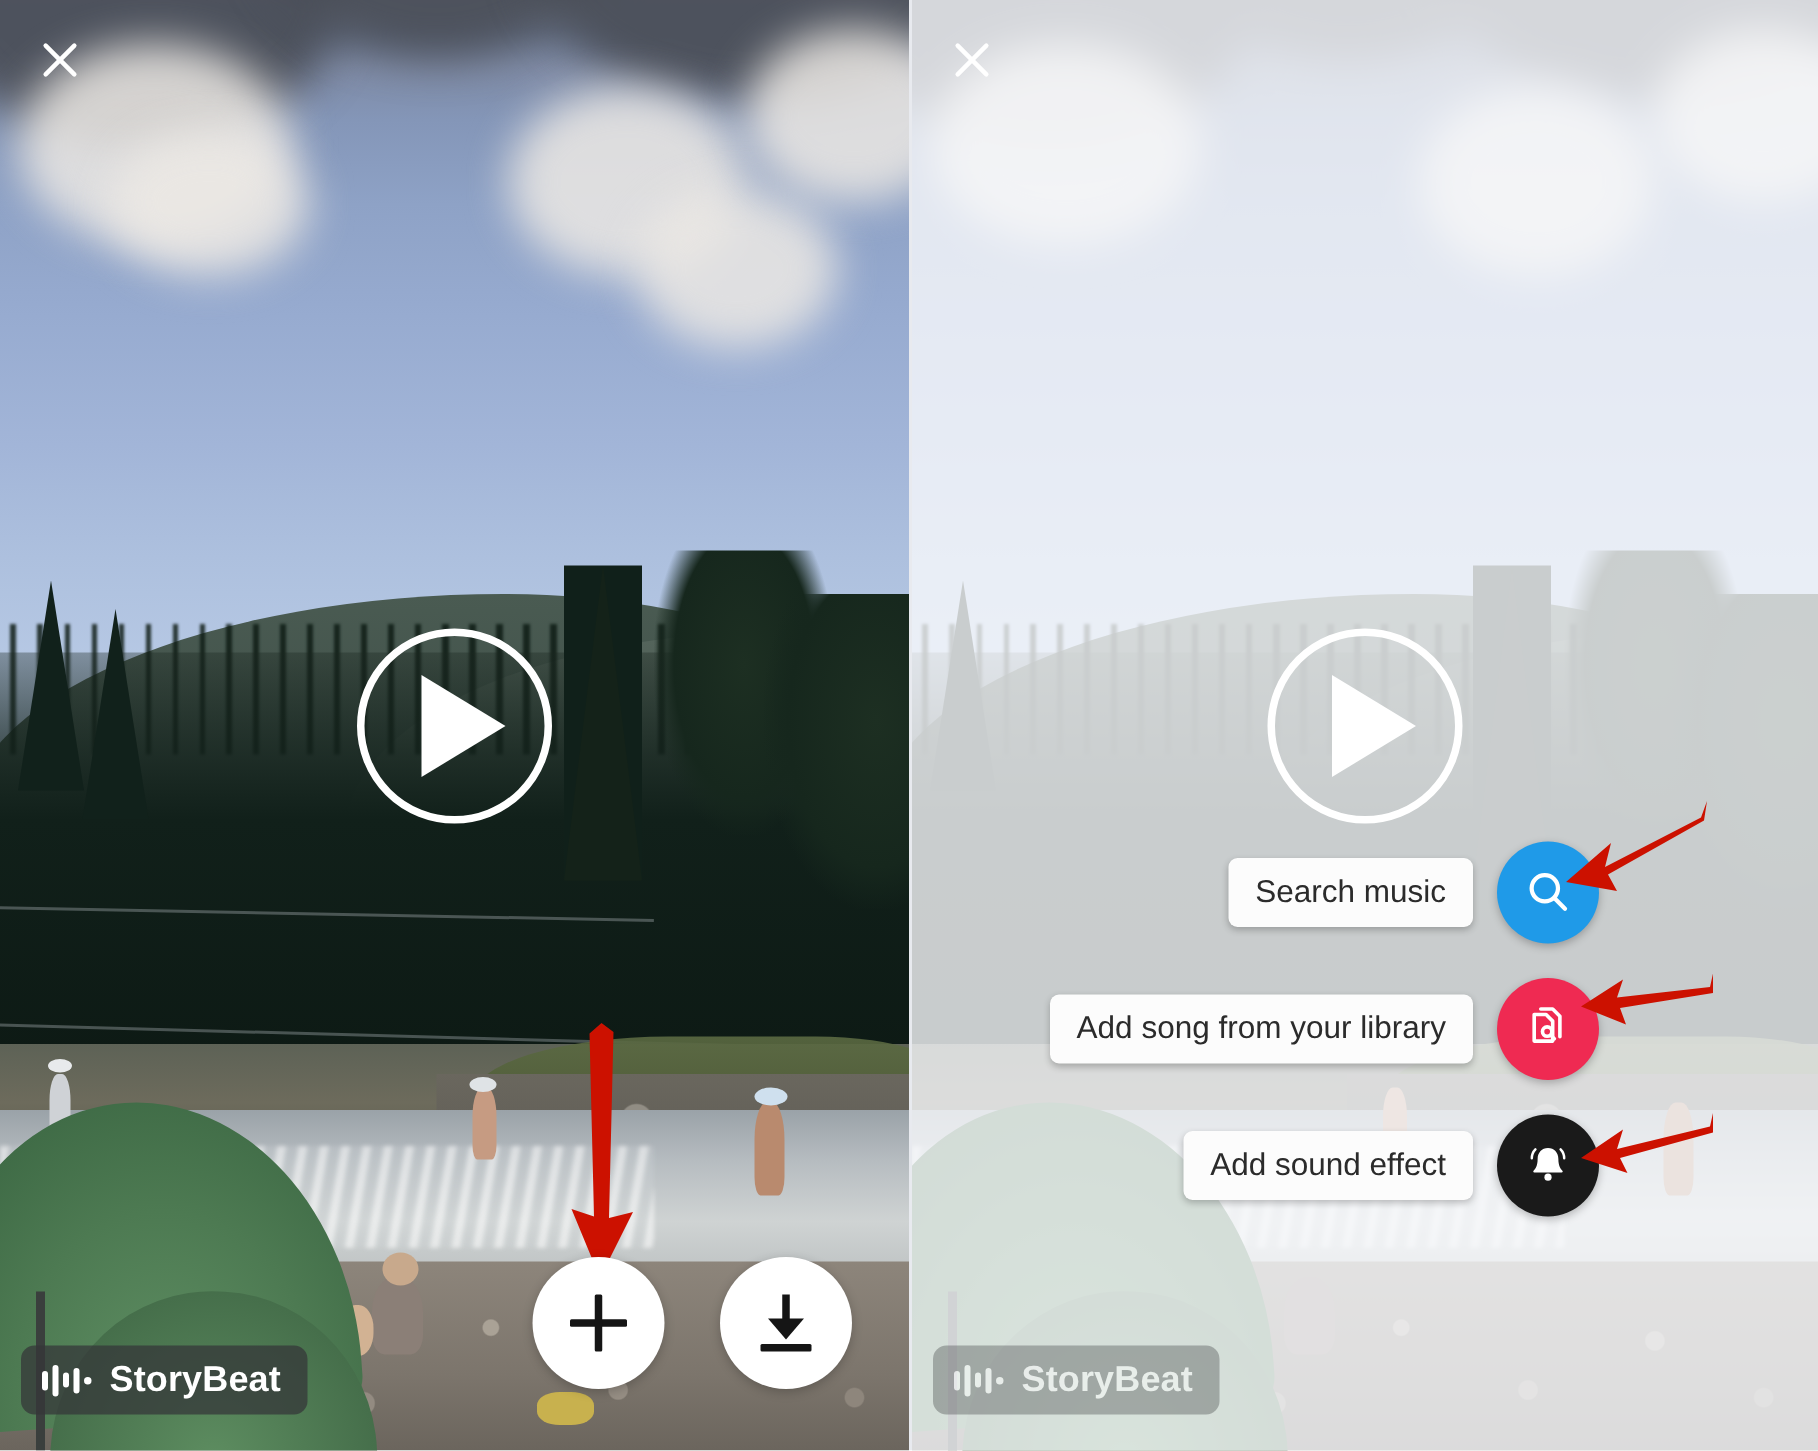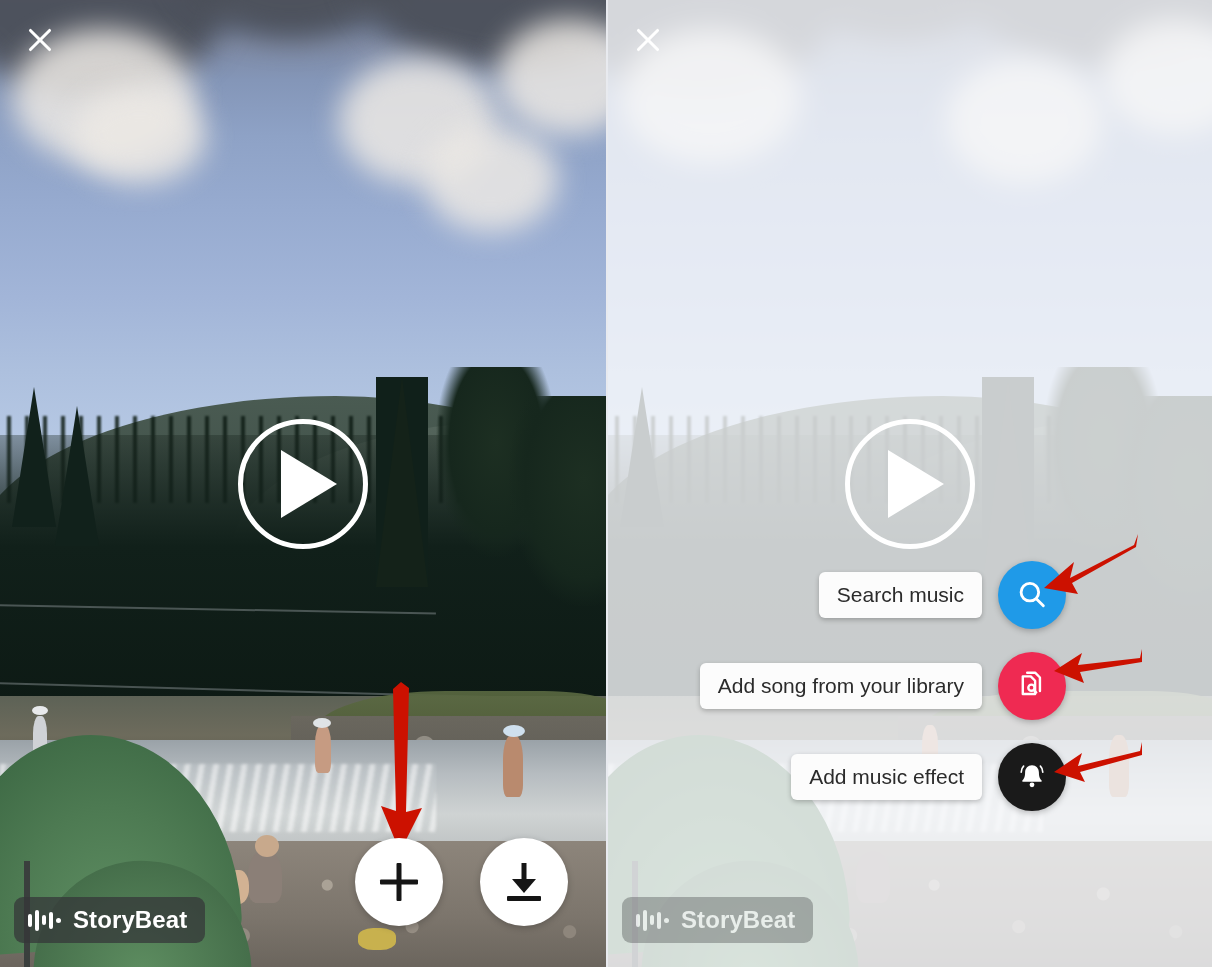--- a/index.html
+++ b/index.html
@@ -463,21 +463,21 @@
         <svg width="34" height="34" viewBox="0 0 24 24" fill="none" stroke="#ffffff" stroke-width="1.7" stroke-linecap="round" stroke-linejoin="round">
           <path d="M5.5 5.2h5.6l3.1 3.1v9.4H5.5z"></path>
           <path d="M8.6 2.6h5.6l3.4 3.4v9.6"></path>
           <circle cx="11.6" cy="13.2" r="2.2"></circle>
           <line x1="13.3" y1="14.9" x2="15" y2="16.6"></line>
         </svg>
       </span>
     </div>
 
     <div class="menu-row row-sfx">
-      <span class="menu-label">Add music effect</span>
+      <span class="menu-label">Add sound effect</span>
       <span class="menu-fab" style="background:#1a1a1a;">
         <svg width="36" height="36" viewBox="0 0 24 24">
           <path d="M12 4.2c-2.7 0-4.6 2.1-4.6 4.8 0 3.4-1.1 4.6-1.8 5.3-.3.3-.1.8.3.8h12.2c.4 0 .6-.5.3-.8-.7-.7-1.8-1.9-1.8-5.3 0-2.7-1.9-4.8-4.6-4.8z" fill="#fff"></path>
           <circle cx="12" cy="17.2" r="1.6" fill="#fff"></circle>
           <path d="M6.4 4.8C5.3 5.9 4.8 7.3 4.8 8.8" stroke="#fff" stroke-width="1.1" fill="none" stroke-linecap="round"></path>
           <path d="M17.6 4.8c1.1 1.1 1.6 2.5 1.6 4" stroke="#fff" stroke-width="1.1" fill="none" stroke-linecap="round"></path>
         </svg>
       </span>
     </div>
 

